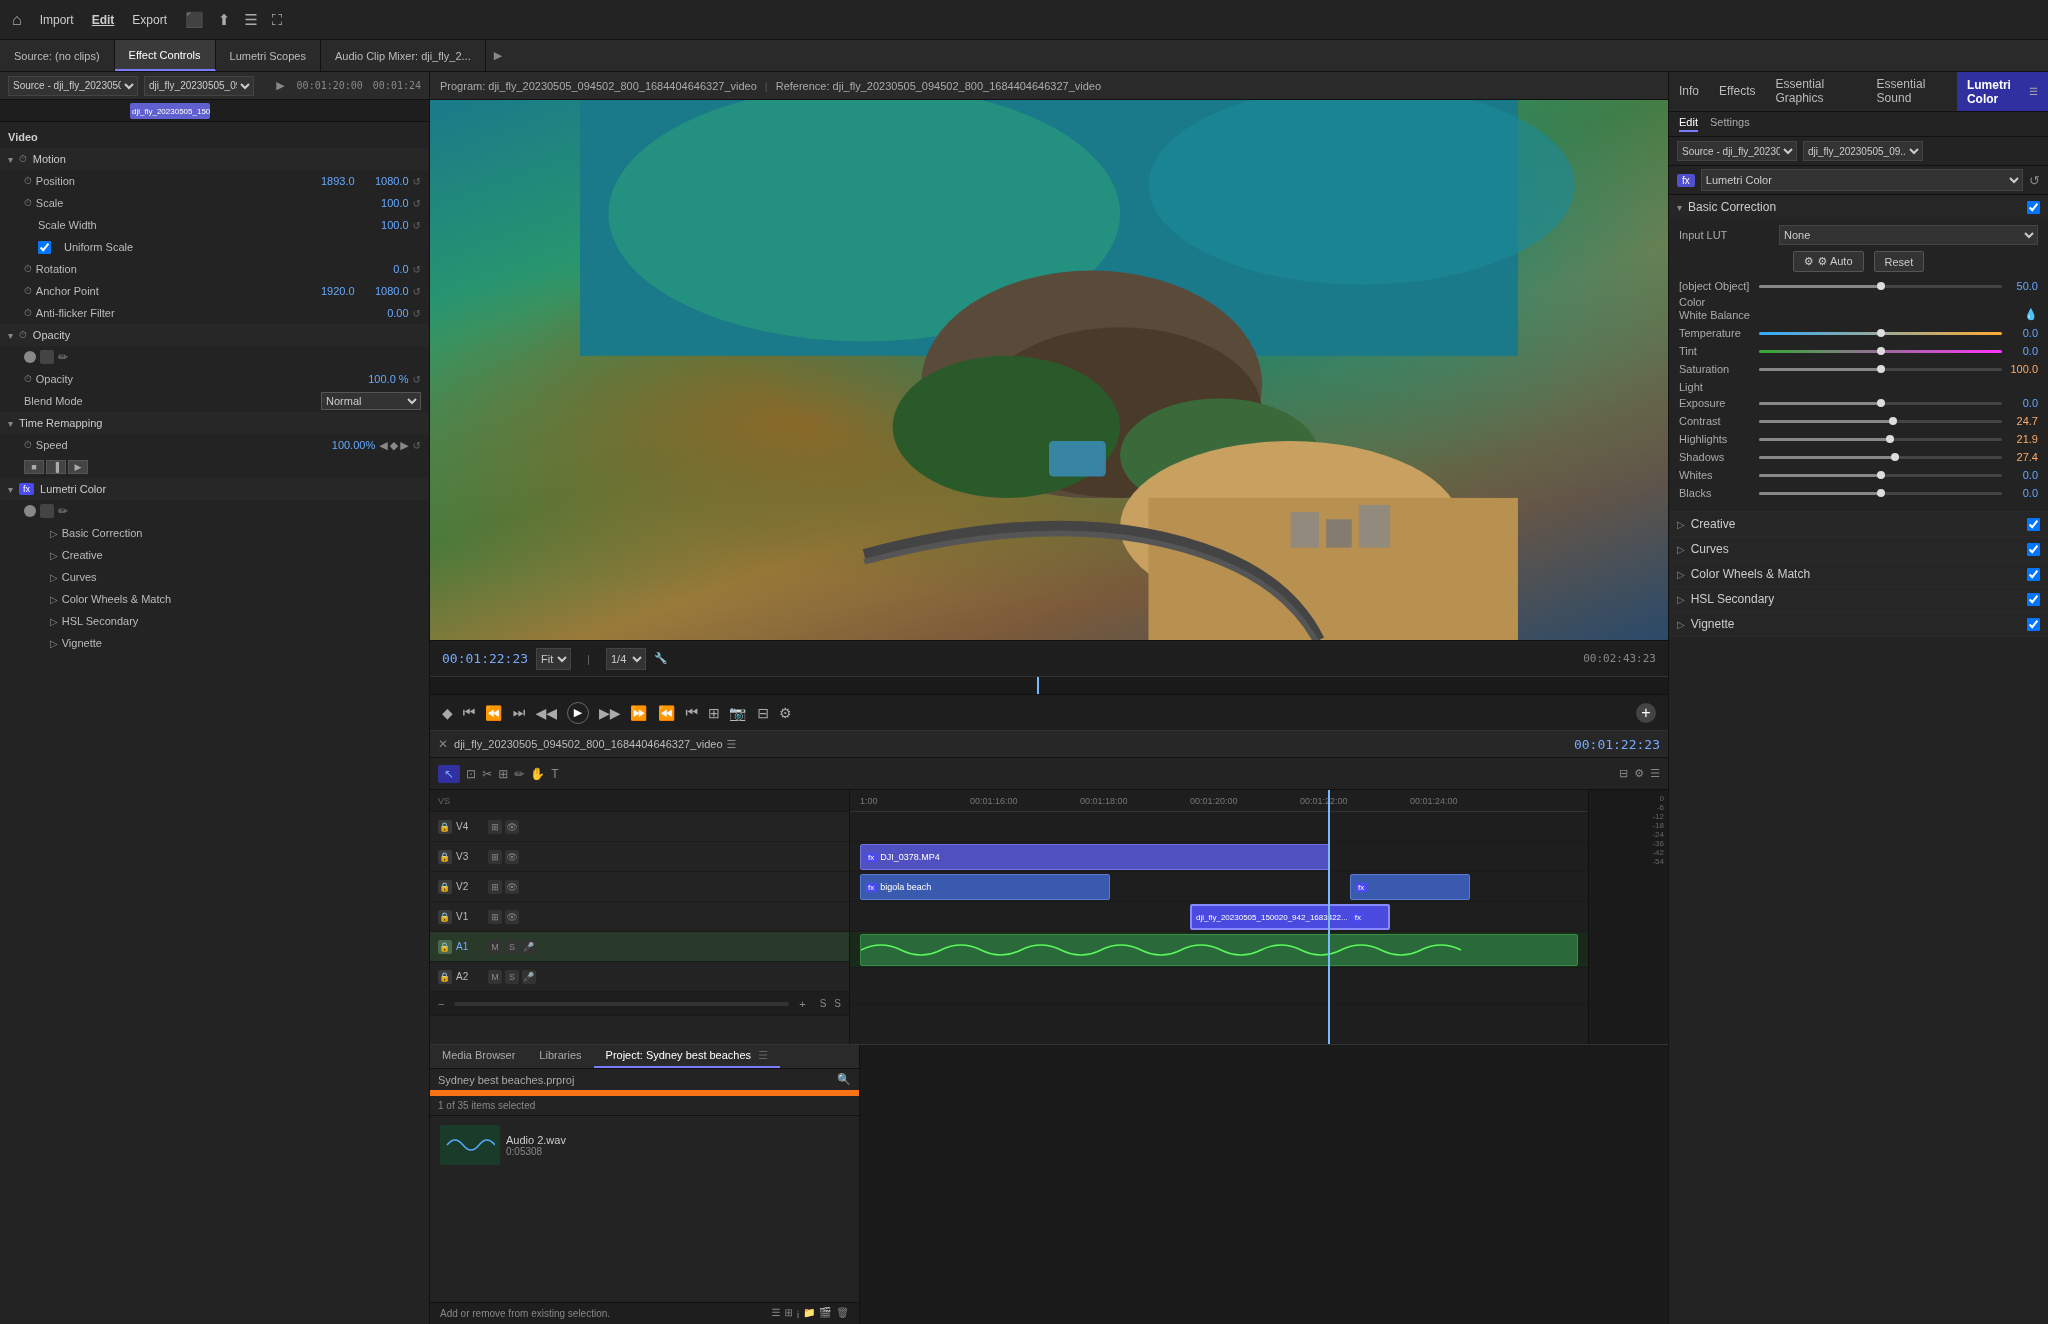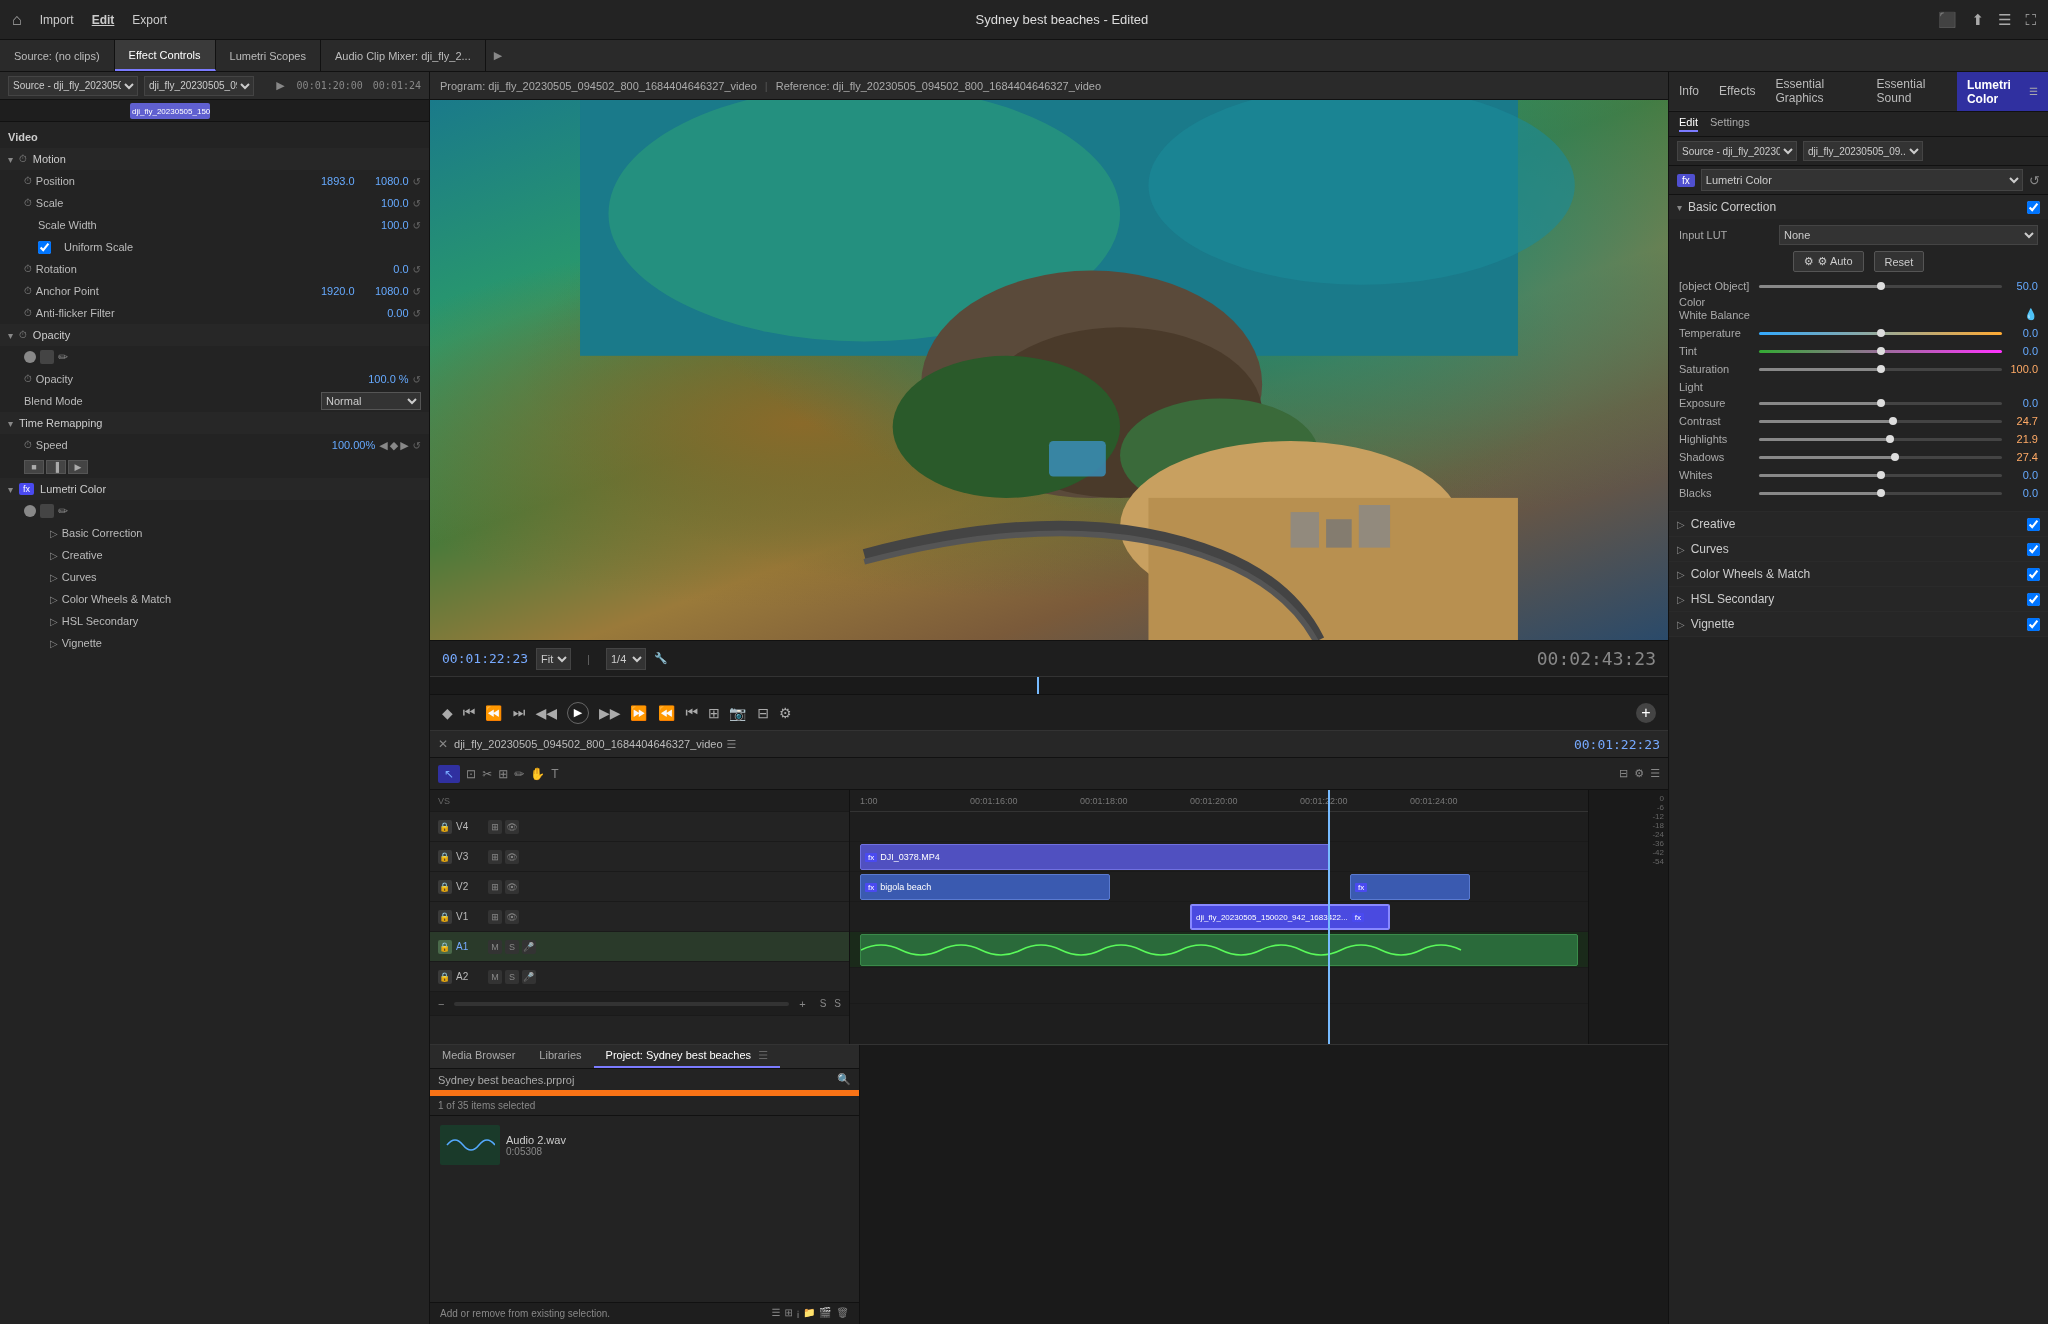--- a/index.html
+++ b/index.html
@@ -46,21 +46,21 @@
     .icon-circle { width: 12px; height: 12px; background: #555; border-radius: 50%; display: inline-block; }
     select.blend-select { background: #333; color: #ccc; border: 1px solid #555; font-size: 11px; height: 18px; width: 100px; }
     .speed-buttons { display: flex; gap: 2px; }
     .speed-btn { width: 20px; height: 14px; background: #444; border: 1px solid #555; color: #aaa; font-size: 9px; cursor: pointer; display: flex; align-items: center; justify-content: center; }
 
     
     .center { flex: 1; display: flex; flex-direction: column; }
     .video-preview { background: #111; position: relative; flex: 0 0 auto; height: 540px; }
     .video-controls { display: flex; align-items: center; background: #1e1e1e; height: 36px; padding: 0 12px; gap: 8px; border-top: 1px solid #111; }
     .timecode { color: #7af; font-size: 13px; font-family: monospace; }
-    .timecode-end { color: #888; font-size: 18px; font-family: monospace; margin-left: auto; }
+    .timecode-end { color: #888; font-size: 11px; font-family: monospace; margin-left: auto; }
     .fit-select { background: #333; color: #ccc; border: 1px solid #444; font-size: 11px; height: 22px; }
     .playhead-bar { height: 18px; background: #1a1a1a; position: relative; border-top: 1px solid #333; }
     .playhead-marker { position: absolute; left: 49%; top: 0; width: 2px; height: 100%; background: #7bf; }
     .vc-btn { color: #aaa; cursor: pointer; font-size: 14px; }
     .play-btn { width: 22px; height: 22px; border: 1px solid #666; border-radius: 50%; display: flex; align-items: center; justify-content: center; color: #fff; cursor: pointer; }
     .resolution-select { background: #333; color: #ccc; border: 1px solid #444; font-size: 11px; height: 22px; }
     .wrench-icon { color: #888; cursor: pointer; }
     .add-btn { width: 20px; height: 20px; background: #444; border-radius: 50%; display: flex; align-items: center; justify-content: center; color: #fff; cursor: pointer; margin-left: auto; font-size: 16px; }
 
     
@@ -154,21 +154,20 @@
     }
   </style>
 </head>
 <body>
 
 <div class="top-bar">
   <span class="home-icon">⌂</span>
   <span class="menu-item">Import</span>
   <span class="menu-item active">Edit</span>
   <span class="menu-item">Export</span>
-  <span class="title">Sydney best beaches - Edited</span>
   <div class="top-icons">
     <span>⬛</span>
     <span>⬆</span>
     <span>☰</span>
     <span>⛶</span>
   </div>
 </div>
 
 <div class="tab-bar">
   <div class="tab">

